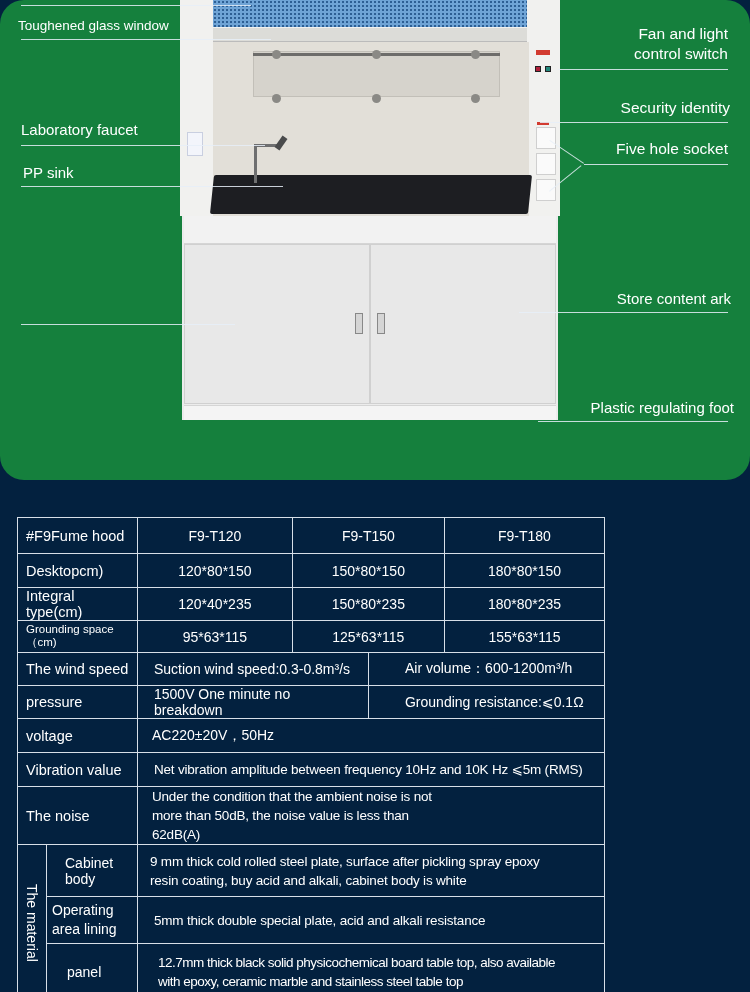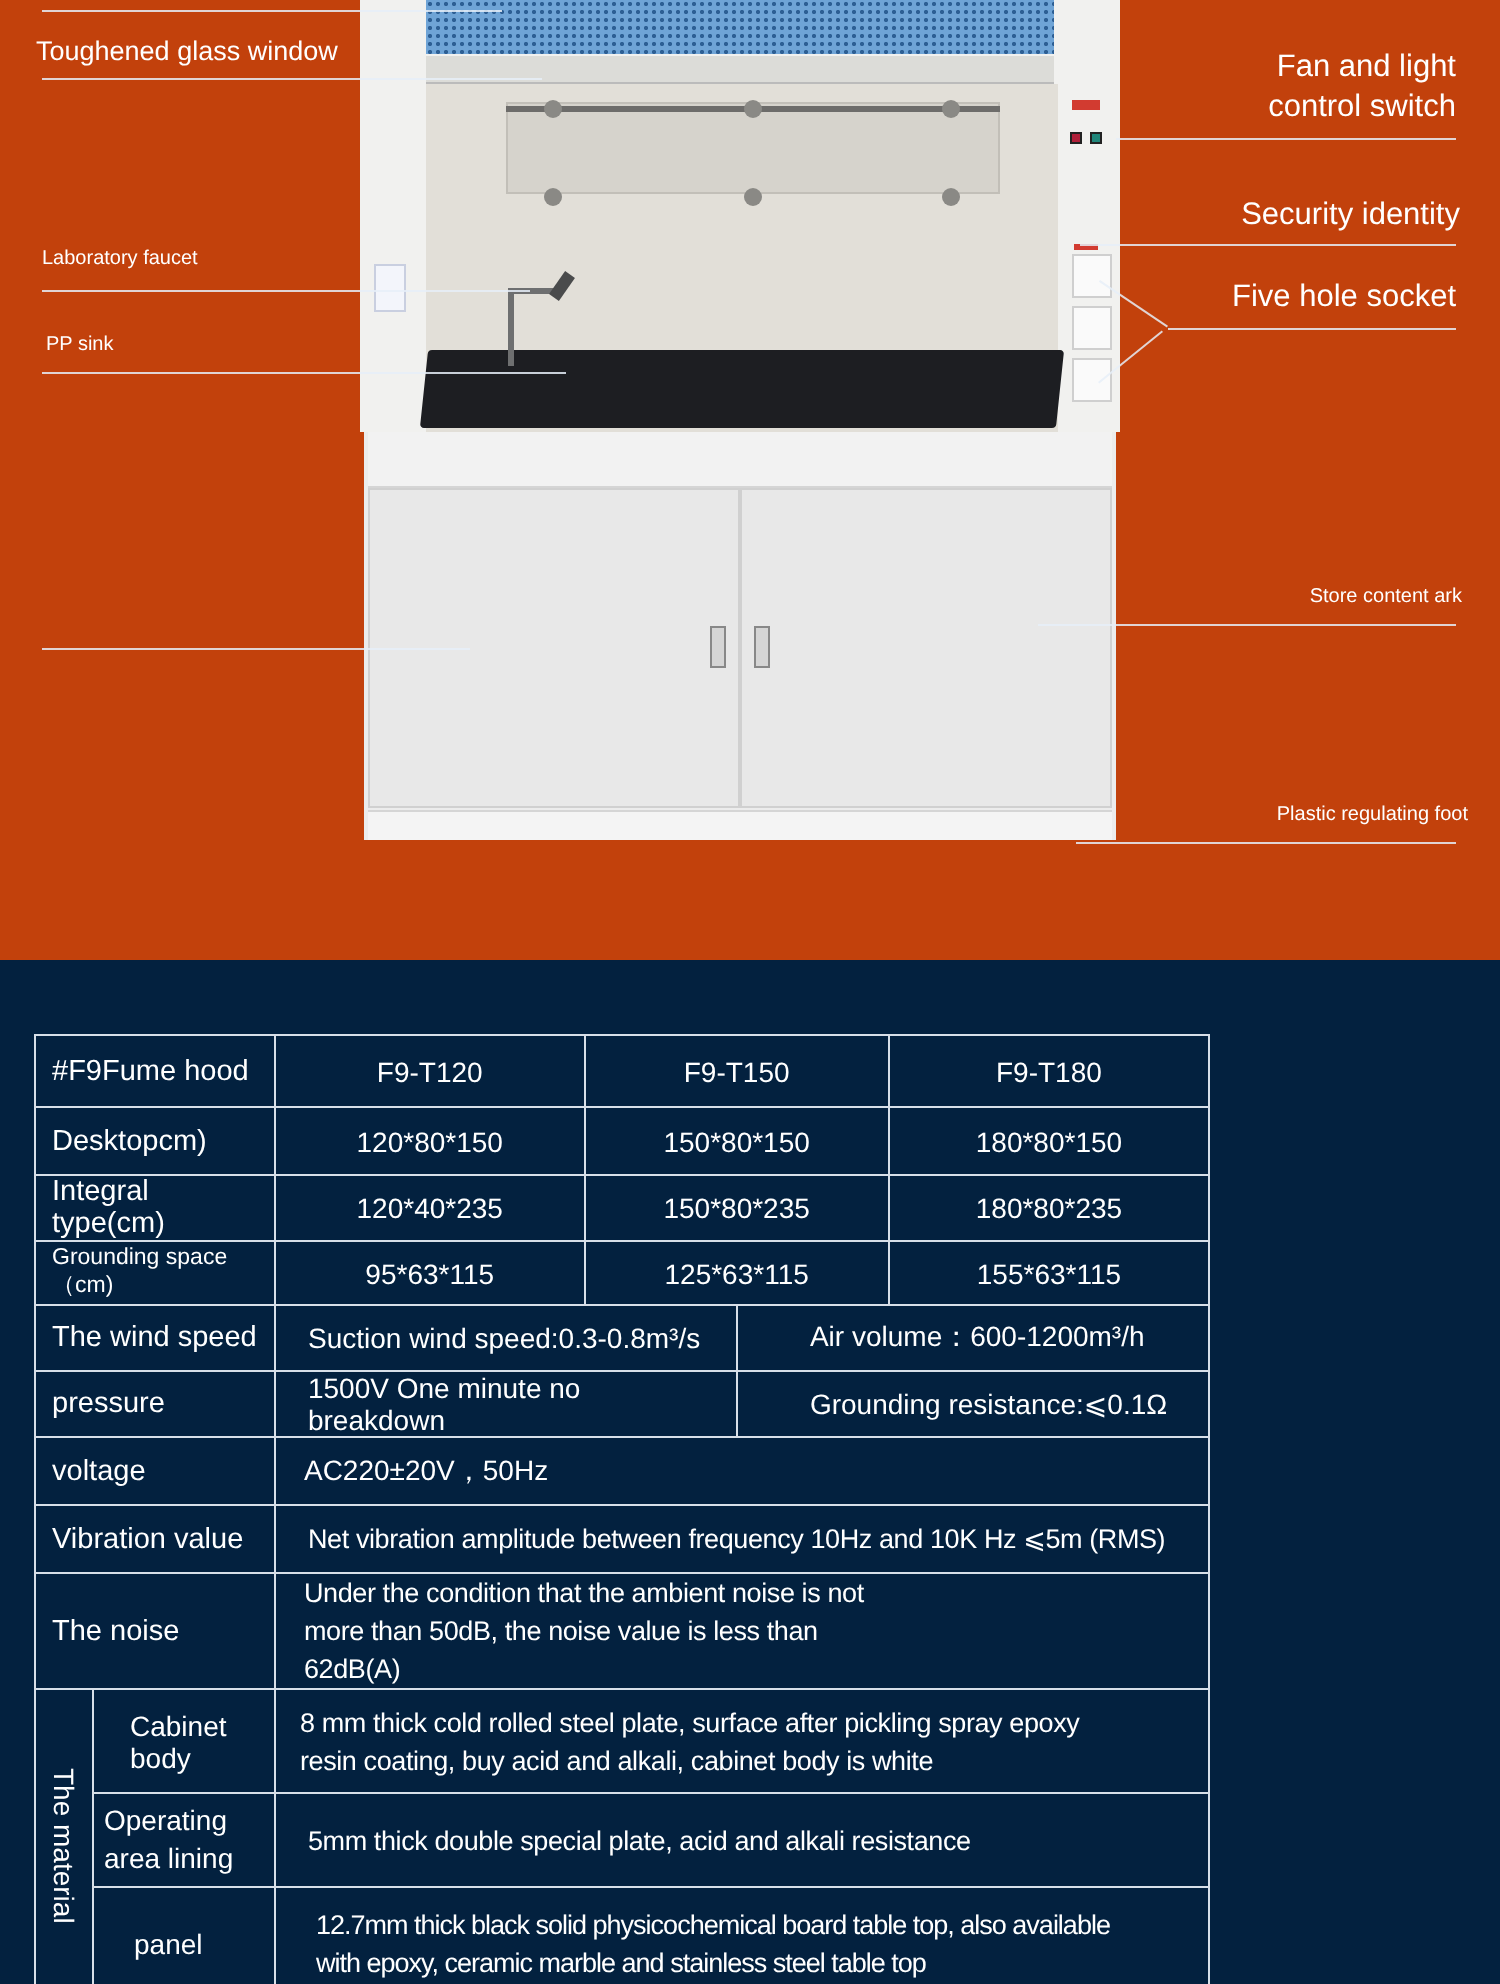--- a/index.html
+++ b/index.html
@@ -1,17 +1,17 @@
 <!DOCTYPE html>
 <html><head>
 <meta charset="utf-8">
 <style>
   * { box-sizing: border-box; margin: 0; padding: 0; }
   body { width: 750px; height: 992px; overflow: hidden; background: #03213f; font-family: "Liberation Sans", "DejaVu Sans", sans-serif; }
-  .top { position: absolute; left: 0; top: 0; width: 750px; height: 480px; background: #c2410c; overflow: hidden; }
+  .top { position: absolute; left: 0; top: 0; width: 750px; height: 480px; background: #15803d; overflow: hidden; border-radius: 24px; }
   .bottom { position: absolute; left: 0; top: 480px; width: 750px; height: 512px; background: #03213f; }
 
   
   .hood-frame { position: absolute; left: 180px; top: 0; width: 380px; height: 216px; background: #f1f1ef; }
   .hood-vent { position: absolute; left: 213px; top: 0; width: 314px; height: 27px; background: #6fa4d6;
     background-image: radial-gradient(#2d5f94 0.9px, transparent 1.2px); background-size: 4px 4px; }
   .hood-bar { position: absolute; left: 213px; top: 28px; width: 314px; height: 14px; background: #dcdcd8; border-bottom: 1px solid #bbb; }
   .hood-inner { position: absolute; left: 213px; top: 42px; width: 316px; height: 174px; background: #e2dfd8; }
   .back-panel { position: absolute; left: 253px; top: 51px; width: 247px; height: 46px; background: #d6d3cc; border: 1px solid #c2bfb8; }
   .rail { position: absolute; left: 253px; top: 53px; width: 247px; height: 3px; background: #6d6c6a; }
@@ -26,21 +26,21 @@
   .switch-teal { position: absolute; left: 545px; top: 66px; width: 6px; height: 6px; background: #20867a; border: 1px solid #222; }
   .socket { position: absolute; left: 536px; width: 20px; height: 22px; background: #fafafa; border: 1px solid #cfcfcf; }
   .socket-red { position: absolute; left: 537px; top: 122px; width: 12px; height: 3px; background: #d23b30; }
   .cabinet { position: absolute; left: 182px; top: 216px; width: 376px; height: 204px; background: #ececec; }
   .cab-top { position: absolute; left: 184px; top: 216px; width: 372px; height: 28px; background: #f2f2f2; border-bottom: 1px solid #d5d5d5; }
   .door { position: absolute; top: 244px; height: 160px; background: #e8e8e8; border: 1px solid #d0d0d0; }
   .handle { position: absolute; top: 313px; width: 8px; height: 21px; background: #d5d5d5; border: 1px solid #888; }
   .plinth { position: absolute; left: 184px; top: 405px; width: 372px; height: 15px; background: #f4f4f4; border-top: 1px solid #d5d5d5; }
 
   
-  .label { position: absolute; color: #ffffff; font-size: 10px; line-height: 20px; white-space: nowrap; }
+  .label { position: absolute; color: #ffffff; font-size: 15px; line-height: 20px; white-space: nowrap; }
   .label.right { text-align: right; }
   .line { position: absolute; height: 1px; background: rgba(230,238,248,0.85); }
   .diag { position: absolute; height: 1px; background: rgba(230,238,248,0.85); transform-origin: 0 0; }
 
   
   table.spec { position: absolute; left: 17px; top: 517px; width: 588px; border-collapse: collapse; color: #ffffff; font-size: 14px; }
   table.spec td { border: 1px solid #d7dfe8; padding: 0 8px; vertical-align: middle; }
   .c-center { text-align: center; }
   .c-hdr { font-size: 14.5px; padding-left: 8px; }
   .c-small { font-size: 11.5px; }
@@ -171,21 +171,21 @@
     <td colspan="2" class="c-hdr">Vibration value</td>
     <td colspan="4" class="desc" style="padding-left:16px">Net vibration amplitude between frequency 10Hz and 10K Hz ⩽5m (RMS)</td>
   </tr>
   <tr style="height:50px">
     <td colspan="2" class="c-hdr">The noise</td>
     <td colspan="4" class="desc" style="padding-left:14px;padding-right:150px">Under the condition that the ambient noise is not more than 50dB, the noise value is less than 62dB(A)</td>
   </tr>
   <tr style="height:52px">
     <td rowspan="3" class="vert">The material</td>
     <td style="padding-left:18px">Cabinet body</td>
-    <td colspan="4" class="desc" style="padding-left:12px;padding-right:40px">8 mm thick cold rolled steel plate, surface after pickling spray epoxy resin coating, buy acid and alkali, cabinet body is white</td>
+    <td colspan="4" class="desc" style="padding-left:12px;padding-right:40px">9 mm thick cold rolled steel plate, surface after pickling spray epoxy resin coating, buy acid and alkali, cabinet body is white</td>
   </tr>
   <tr style="height:47px">
     <td style="padding-left:5px;line-height:19px">Operating area lining</td>
     <td colspan="4" class="desc" style="padding-left:16px">5mm thick double special plate, acid and alkali resistance</td>
   </tr>
   <tr style="height:57px">
     <td style="padding-left:20px">panel</td>
     <td colspan="4" class="desc" style="padding-left:20px;padding-right:40px;letter-spacing:-0.5px">12.7mm thick black solid physicochemical board table top, also available with epoxy, ceramic marble and stainless steel table top</td>
   </tr>
 </tbody>

